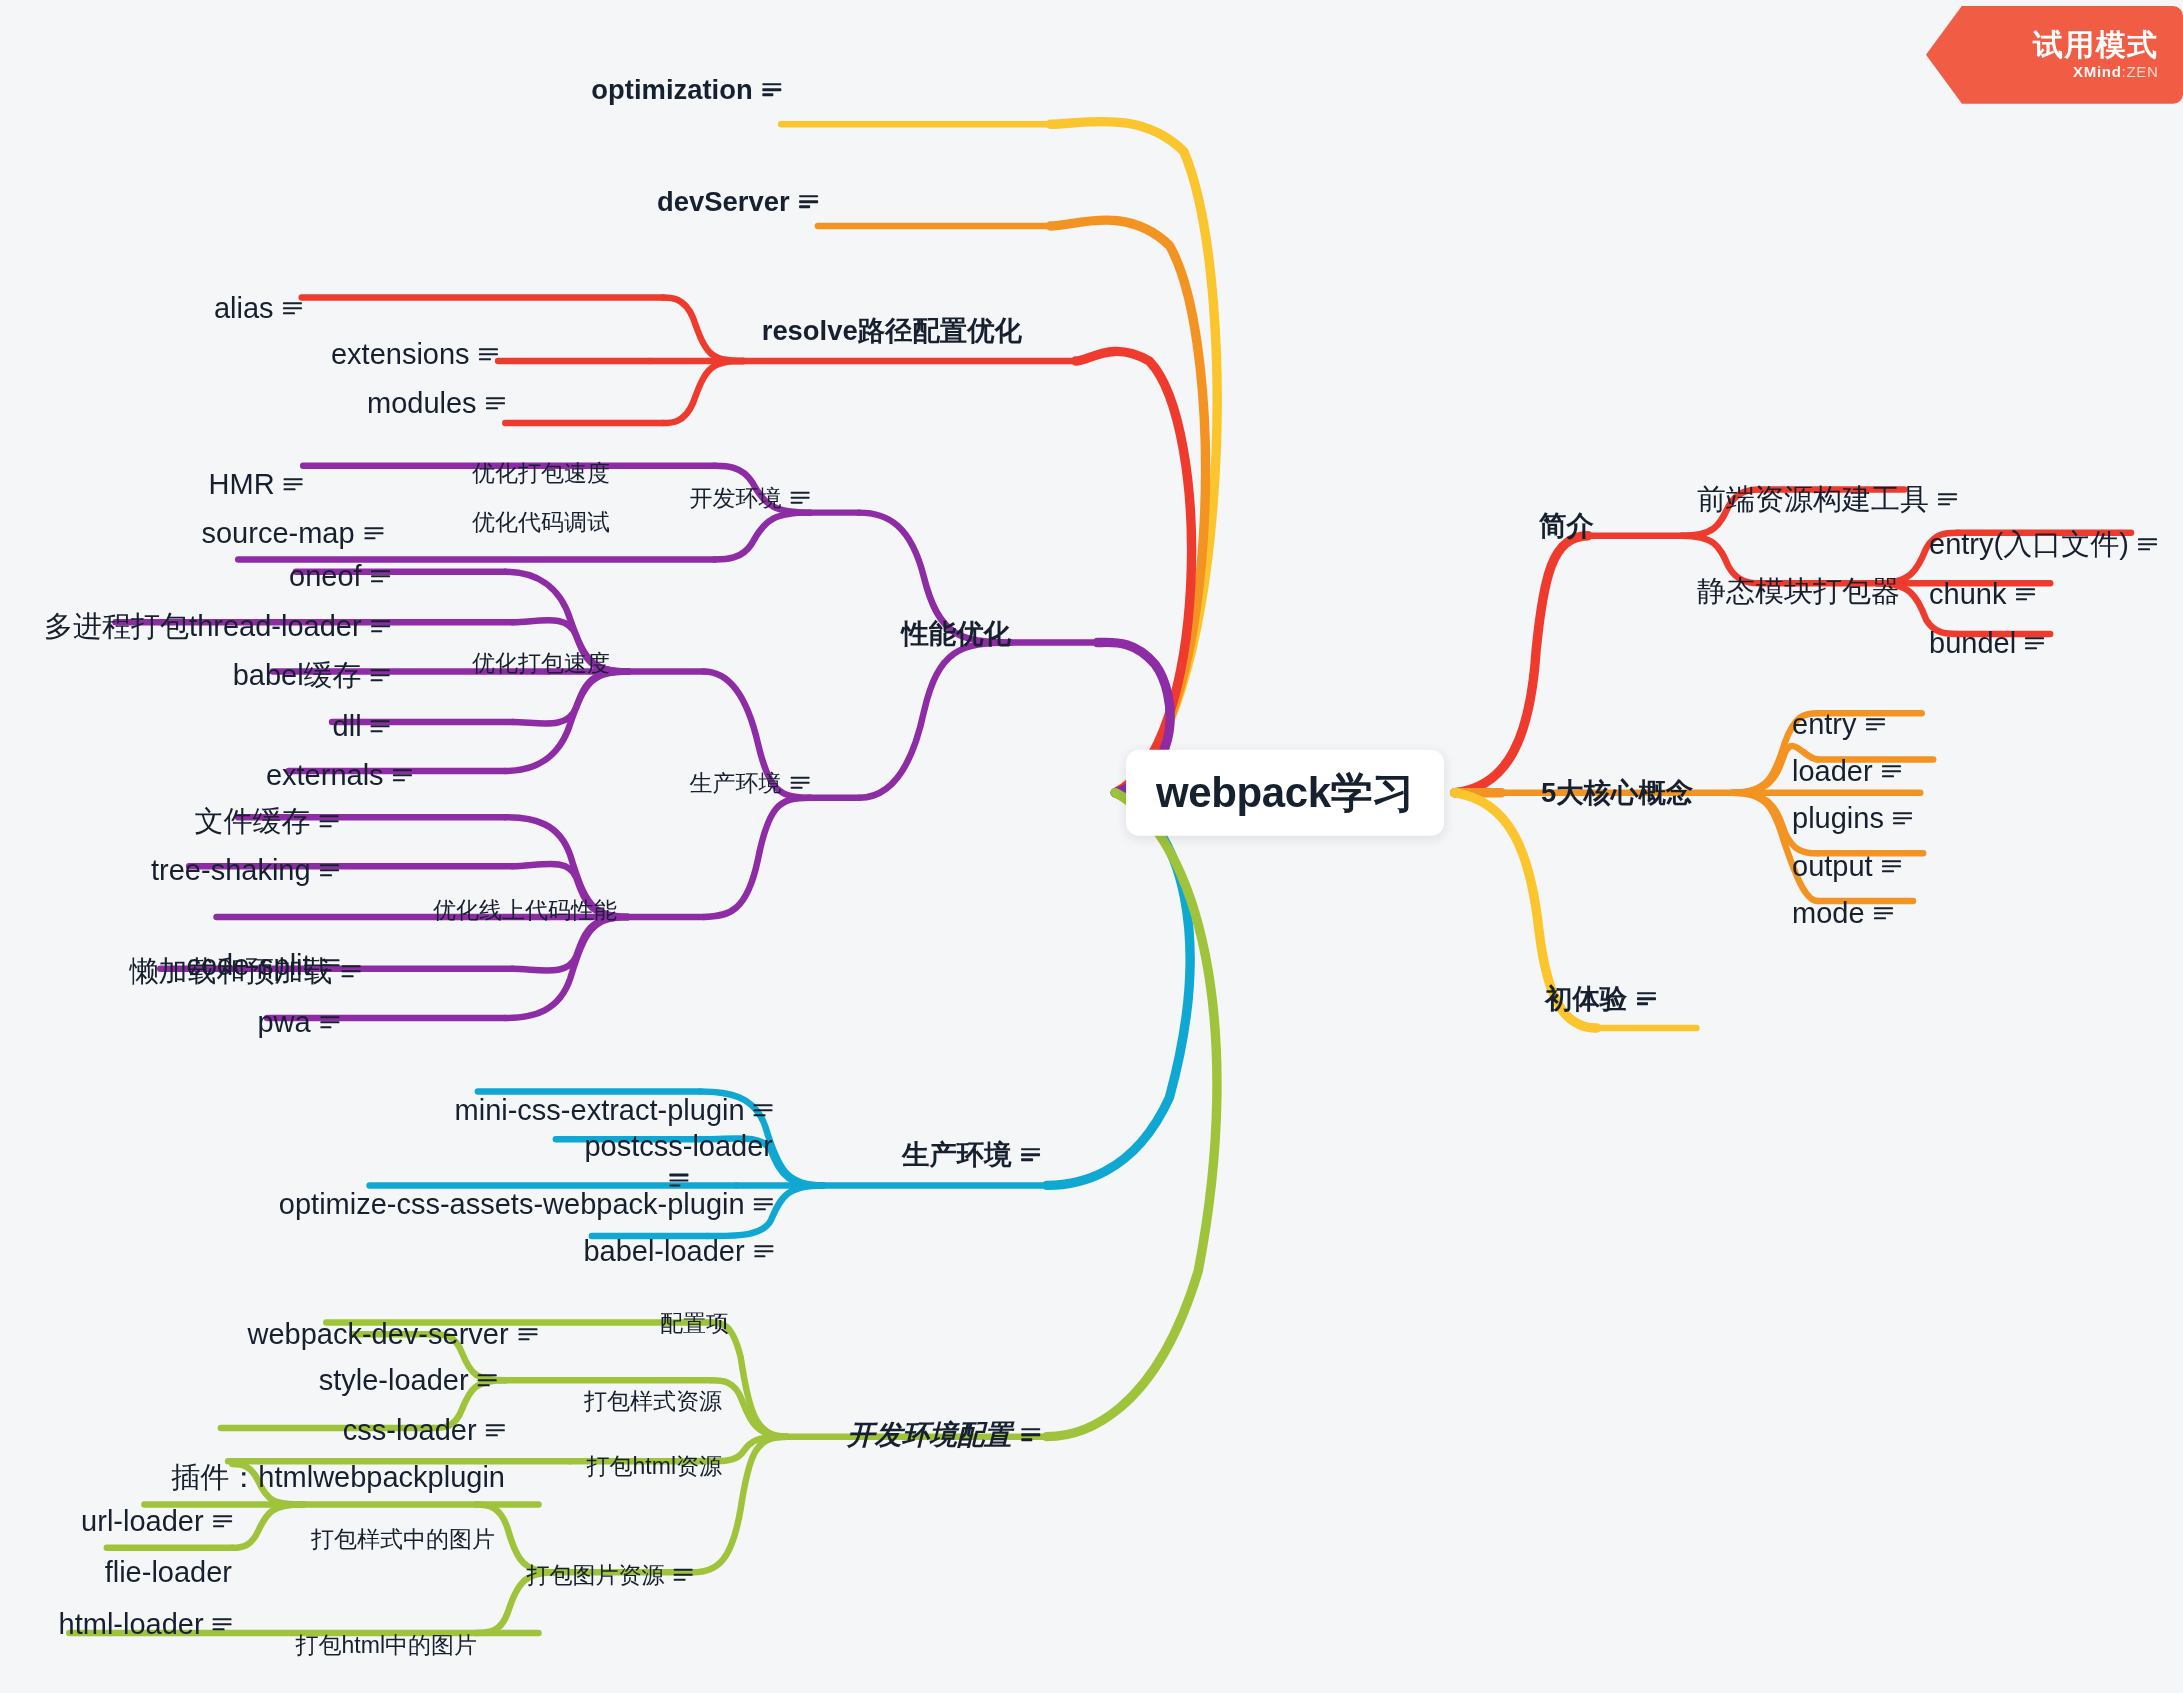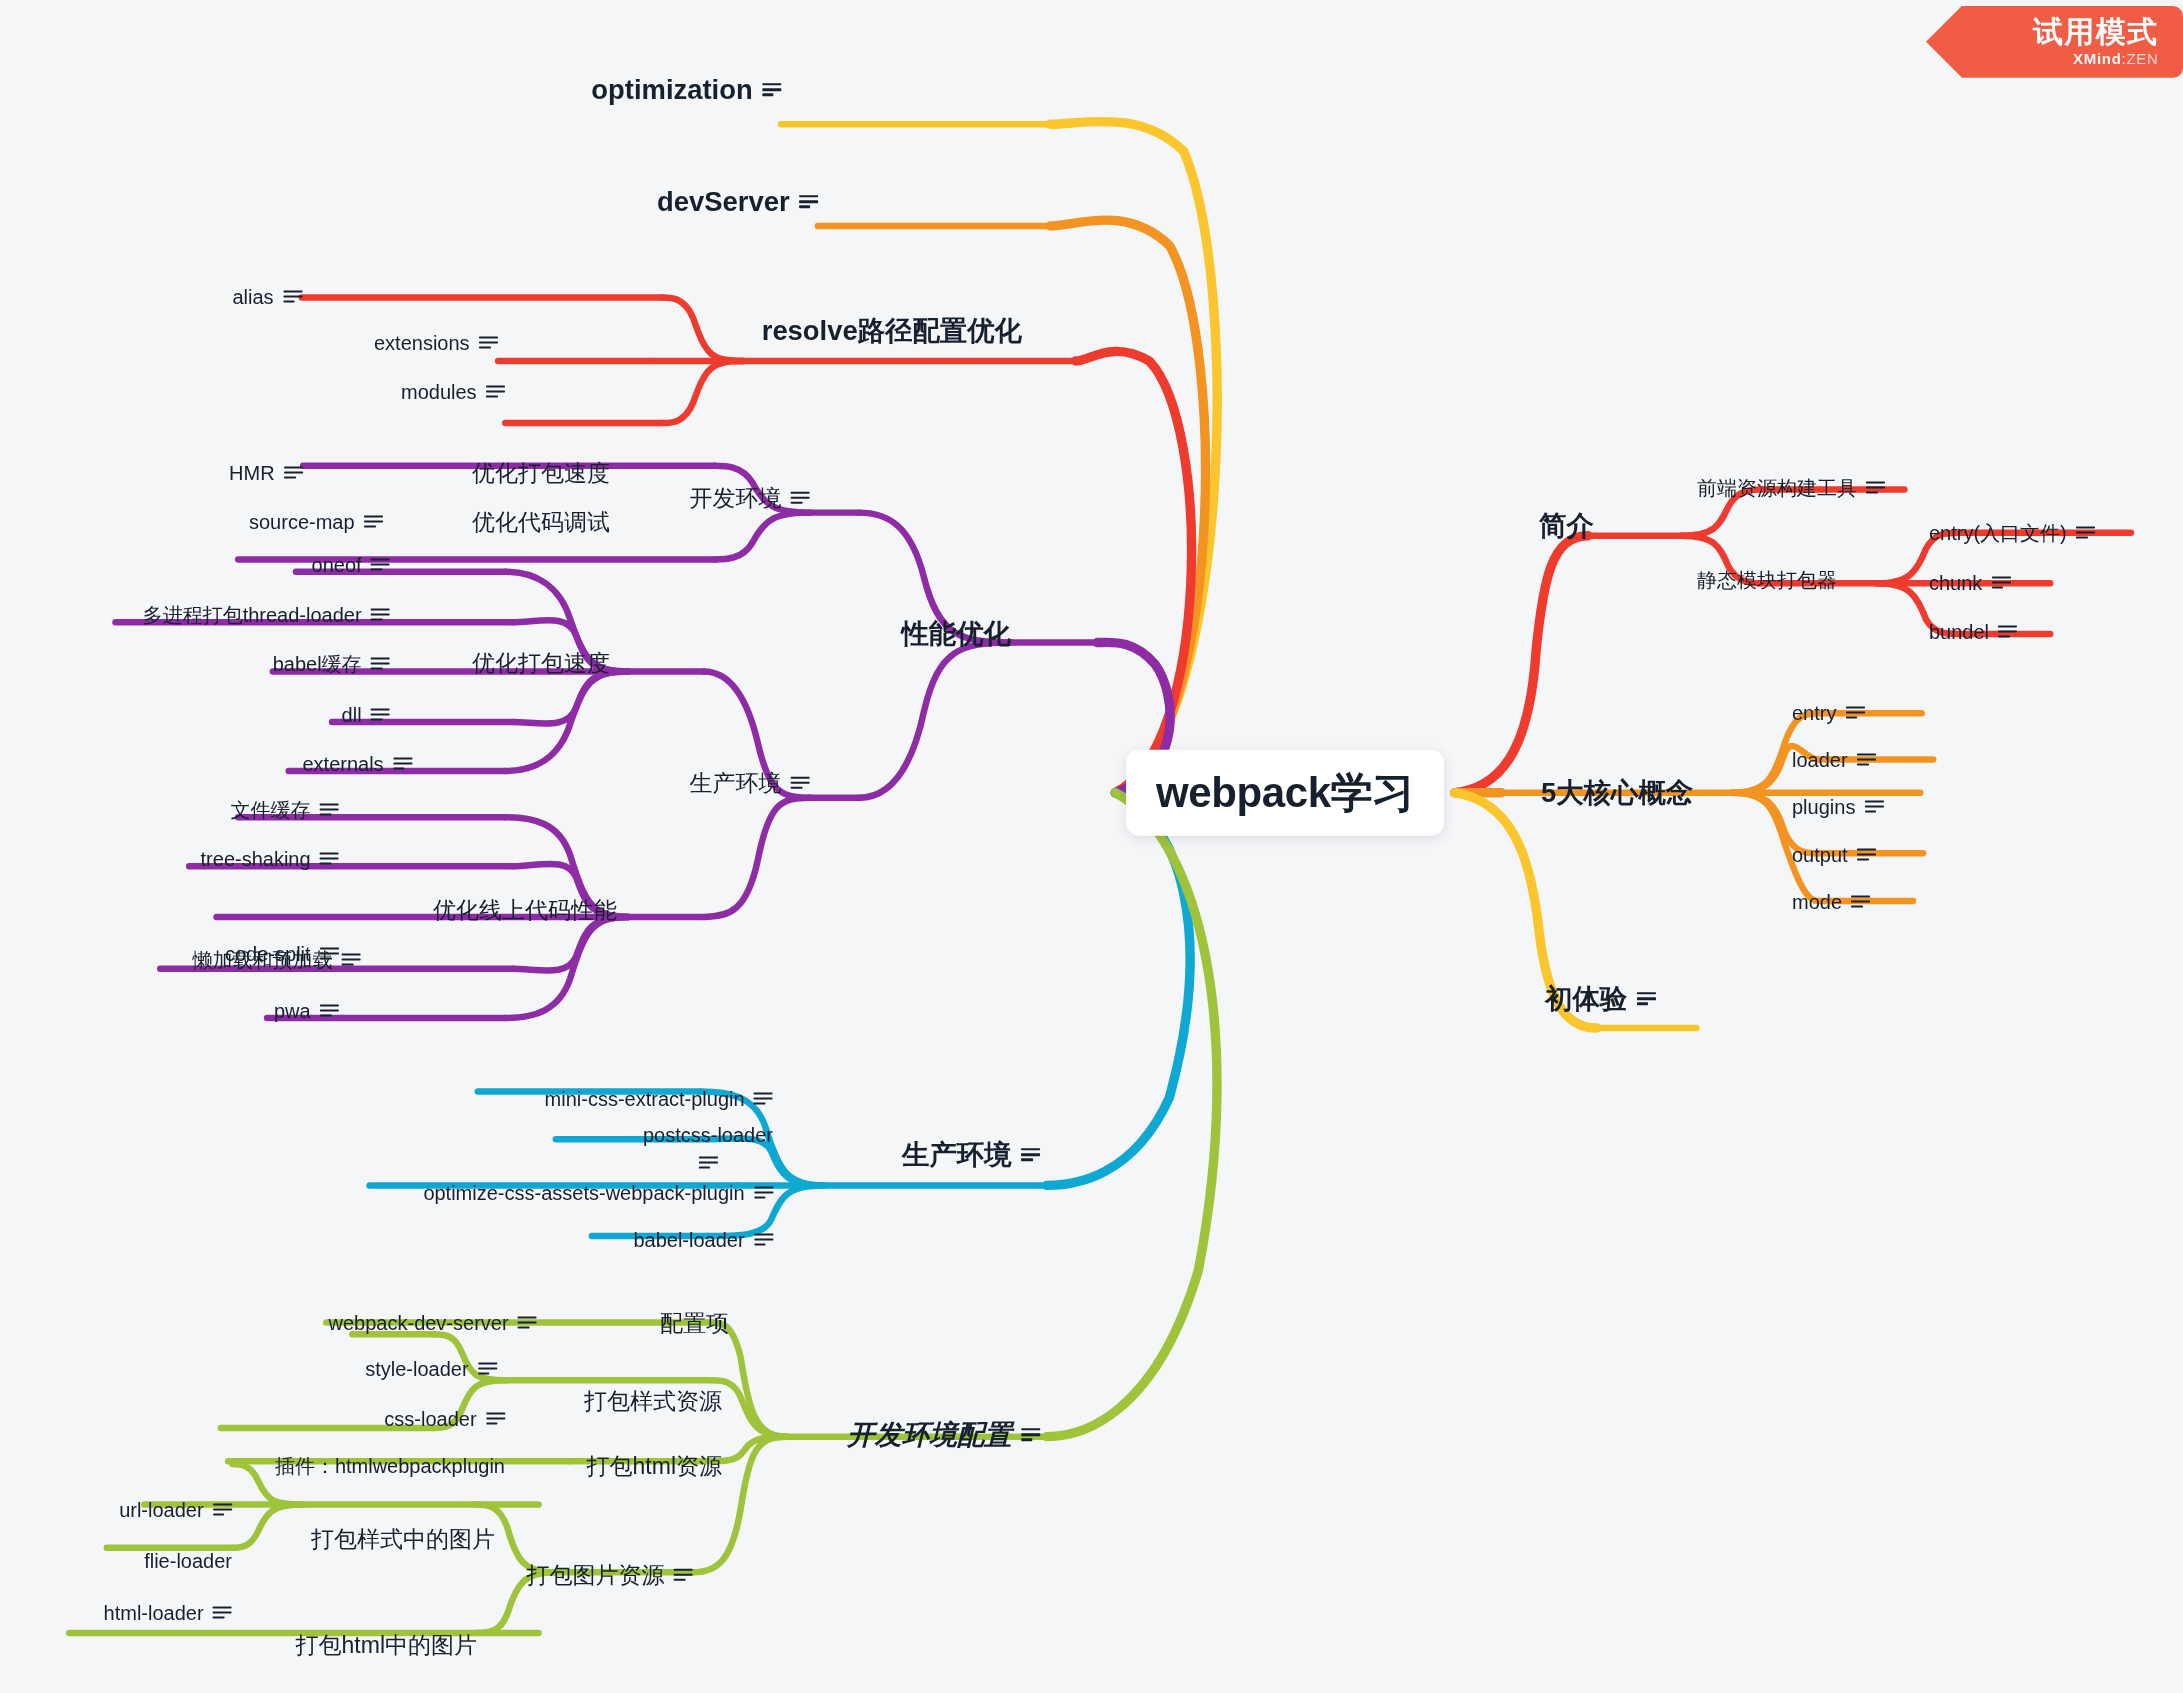--- a/index.html
+++ b/index.html
@@ -24,21 +24,21 @@
 
   .n-root{
     background:#FFFFFF;
     border-radius:13px;
     padding:19px 30px;
     box-shadow:0 2.9px 11.6px rgba(20,30,50,.10);
     font-size:42px; font-weight:700; letter-spacing:-0.4px;
   }
   .n-main{ font-size:27.4px; font-weight:700; }
   .n-sub { font-size:23px; font-weight:400; }
-  .n-lf  { font-size:20px; font-weight:400; }
+  .n-lf  { font-size:29px; font-weight:400;margin-top:12px; }
 
   .node.right{ transform:translate(0,-50%); }
   .node.left { transform:translate(-100%,-50%); }
 
   
   .note-icon{
     display:inline-block;
     width:19px; height:14.4px;
     position:relative; flex:0 0 auto;
   }
@@ -46,21 +46,21 @@
     position:absolute; left:0; height:2.2px; border-radius:0.7px;
     background:#16202E; display:block;
   }
   .note-icon i:nth-child(1){ top:0.7px;  width:19px; }
   .note-icon i:nth-child(2){ top:5.8px;  width:19px; }
   .note-icon i:nth-child(3){ top:10.8px; width:11.6px; }
 
   
   #trial{
     position:absolute; top:5.8px; right:0;
-    width:257px; height:72px;
+    width:257px; height:98px;
     background:#F05C44;
     border-radius:10px 10px 10px 10px;
     clip-path:polygon(14% 0, 100% 0, 100% 100%, 14% 100%, 0 50%);
     color:#fff;
     display:flex; flex-direction:column;
     align-items:flex-end; justify-content:center;
     padding:0 24.5px 0 0;
   }
   #trial .t1{ font-size:30px; font-weight:700; letter-spacing:1.4px; line-height:1.05; }
   #trial .t2{ font-size:15px; font-weight:700; letter-spacing:0.7px; margin-top:2.9px; opacity:.95; }

